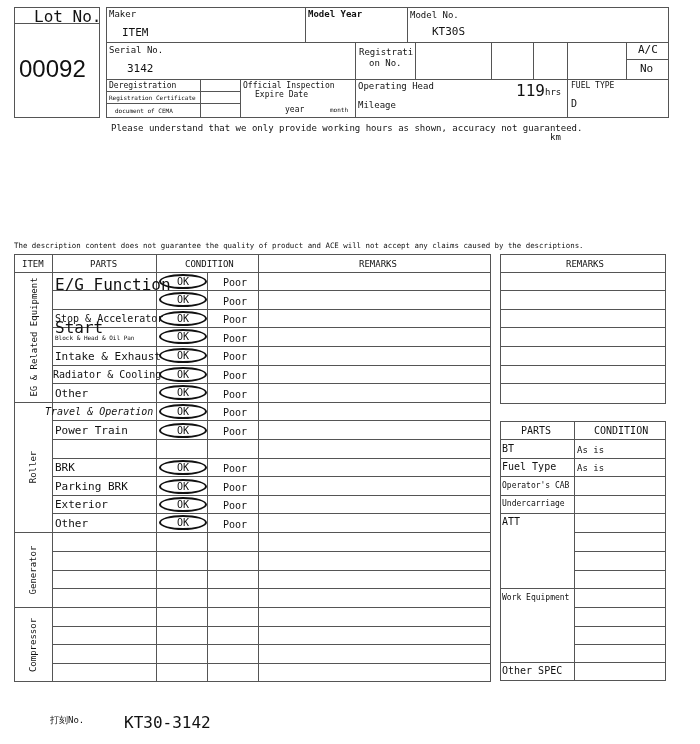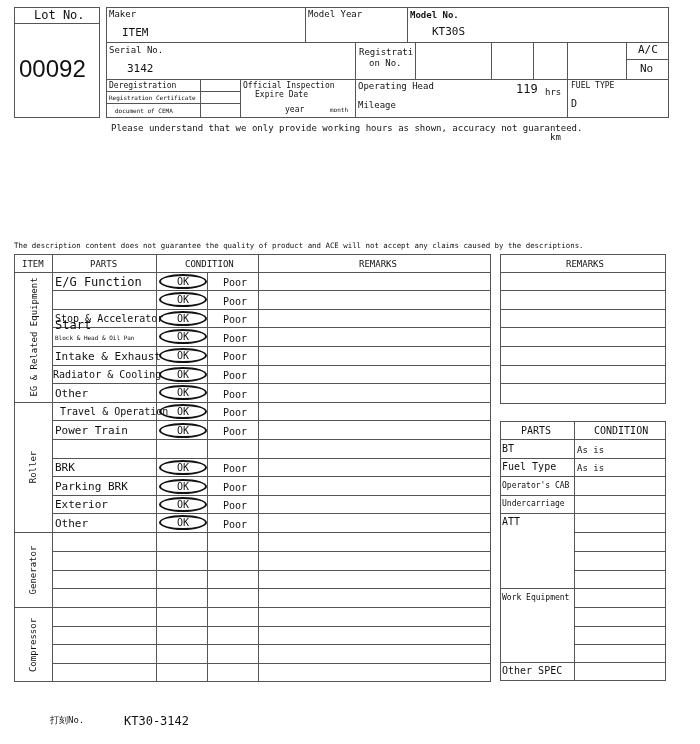--- a/index.html
+++ b/index.html
@@ -7,21 +7,21 @@
   body { position: relative; font-family: "DejaVu Sans Mono", "Liberation Mono", monospace; color: #111; }
   .box { position: absolute; border: 1px solid #555; }
   .hl { position: absolute; height: 0; border-top: 1px solid #555; }
   .vl { position: absolute; width: 0; border-left: 1px solid #555; }
   .t { position: absolute; white-space: nowrap; line-height: 1; }
   .s9 { font-size: 9px; }
   .s8 { font-size: 8px; }
   .s7 { font-size: 6px; }
   .s10 { font-size: 10px; }
   .s11 { font-size: 11px; }
-  .s12 { font-size: 12px; }
+  .s12 { font-size: 16px; }
   .big { font-family: "Liberation Sans", sans-serif; font-size: 24px; }
   .ok { position: absolute; width: 48px; height: 15px; border: 2px solid #111; border-radius: 50%;
         font-size: 10px; text-align: center; line-height: 11px; }
   .poor { position: absolute; font-size: 10px; }
   .vert { position: absolute; transform: rotate(-90deg); transform-origin: center center;
           font-size: 9px; white-space: nowrap; text-align: center; }
   .row-label { position: absolute; white-space: nowrap; }
 </style>
 </head>
 <body>
@@ -50,22 +50,22 @@
   <div class="vl" style="left:491px;top:42px;height:37px;"></div>
   <div class="vl" style="left:533px;top:42px;height:37px;"></div>
   <div class="vl" style="left:567px;top:42px;height:76px;"></div>
   <div class="vl" style="left:626px;top:42px;height:37px;"></div>
 
   <div class="vl" style="left:200px;top:79px;height:39px;"></div>
   <div class="vl" style="left:240px;top:79px;height:39px;"></div>
 
   <div class="t s9" style="left:109px;top:10px;">Maker</div>
   <div class="t s11" style="left:122px;top:27px;">ITEM</div>
-  <div class="t s9" style="left:308px;top:10px;">Model Year</div>
-  <div class="t s9" style="left:410px;top:11px;font-weight:bold;">Model No.</div>
+  <div class="t s9" style="left:308px;top:10px;font-weight:bold;">Model Year</div>
+  <div class="t s9" style="left:410px;top:11px;">Model No.</div>
   <div class="t s11" style="left:432px;top:26px;">KT30S</div>
 
   <div class="t s9" style="left:109px;top:46px;">Serial No.</div>
   <div class="t s11" style="left:127px;top:63px;">3142</div>
   <div class="t s9" style="left:359px;top:48px;">Registrati</div>
   <div class="t s9" style="left:369px;top:59px;">on No.</div>
   <div class="t s11" style="left:638px;top:44px;">A/C</div>
   <div class="t s11" style="left:640px;top:63px;">No</div>
 
   <div class="t s8" style="left:109px;top:82px;">Deregistration</div>
@@ -148,21 +148,21 @@
   <div class="ok" style="left:159px;top:385px;">OK</div>
 
   <div class="poor" style="left:223px;top:277px;">Poor</div>
   <div class="poor" style="left:223px;top:296px;">Poor</div>
   <div class="poor" style="left:223px;top:314px;">Poor</div>
   <div class="poor" style="left:223px;top:333px;">Poor</div>
   <div class="poor" style="left:223px;top:351px;">Poor</div>
   <div class="poor" style="left:223px;top:370px;">Poor</div>
   <div class="poor" style="left:223px;top:389px;">Poor</div>
 
-  <div class="row-label s10" style="left:60px;top:406px;">Travel &amp; Operation</div>
+  <div class="row-label s10" style="left:45px;top:406px;font-style:italic;">Travel &amp; Operation</div>
   <div class="row-label s11" style="left:55px;top:424px;">Power Train</div>
   <div class="row-label s11" style="left:55px;top:461px;">BRK</div>
   <div class="row-label s11" style="left:55px;top:480px;">Parking BRK</div>
   <div class="row-label s11" style="left:55px;top:498px;">Exterior</div>
   <div class="row-label s11" style="left:55px;top:517px;">Other</div>
 
   <div class="ok" style="left:159px;top:404px;">OK</div>
   <div class="ok" style="left:159px;top:423px;">OK</div>
   <div class="ok" style="left:159px;top:460px;">OK</div>
   <div class="ok" style="left:159px;top:479px;">OK</div>

